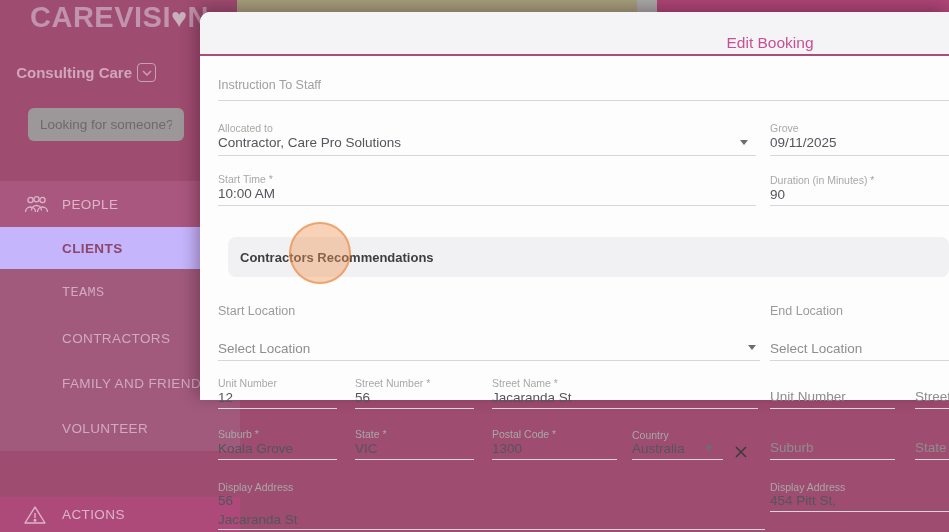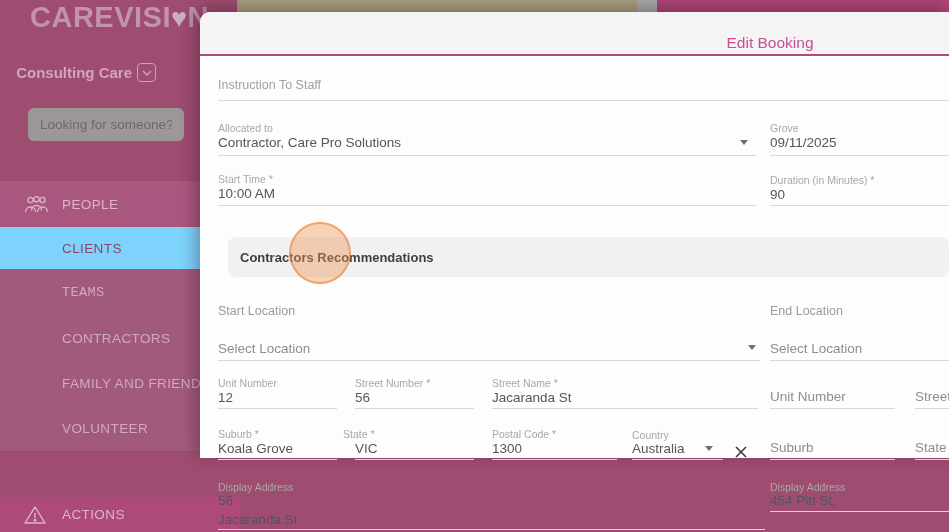--- a/index.html
+++ b/index.html
@@ -14,30 +14,30 @@
   .org-row { position:absolute; left:0; top:62px; width:200px; height:22px; }
   .org-name { position:absolute; right:68px; top:2px; font-size:15px; font-weight:700; color:#d2a6bb; white-space:nowrap; }
   .org-dd { position:absolute; right:44px; top:1px; width:19px; height:19px; border:1.5px solid #c9a0b6; border-radius:4px; display:flex; align-items:center; justify-content:center; }
   .search-box { position:absolute; left:28px; top:108px; width:156px; height:33px; background:#9c989a; border:none; border-radius:6px; padding:0 12px; font-size:13.5px; color:#000000; font-family:inherit; outline:none; }
   .search-box::placeholder { color:#6e686a; opacity:1; }
   .mi { position:absolute; left:0; width:240px; display:flex; align-items:center; font-size:13.5px; letter-spacing:.4px; color:#d2a9bf; cursor:default; }
   .mi .lbl-menu { margin-left:62px; }
   .mi.section { background:#a9577e; color:#dcb5c9; }
   .mi.section .ic { position:absolute; left:23px; display:flex; }
   .mi.sub { background:#a15a7b; }
-  .mi.sub.selected { background:#7dd3fc; color:#8e4668; font-weight:400; }
+  .mi.sub.selected { background:#c4b5fd; color:#8e4668; font-weight:700; }
 
   
   .strip { position:absolute; top:0; height:13px; }
   .strip.khaki { left:237px; width:400px; background:#a6a17d; }
   .strip.graybit { left:637px; width:20px; background:#a9aba9; }
   .strip.pinkbit { left:657px; width:292px; background:#ae4677; }
 
   
-  .modal { position:absolute; left:200px; top:12px; width:749px; height:446px; background:#fdfdfe; border-top-left-radius:10px; box-shadow:-4px -4px 16px rgba(45,10,28,.35); }
+  .modal { position:absolute; left:200px; top:12px; width:749px; height:388px; background:#fdfdfe; border-top-left-radius:10px; box-shadow:-4px -4px 16px rgba(45,10,28,.35); }
   .modal-header { position:absolute; left:0; top:0; right:0; height:44px; background:#f4f4f7; border-bottom:2px solid #a84d7c; border-top-left-radius:10px; }
   .modal-title { position:absolute; left:570px; top:22px; transform:translateX(-50%); font-size:15.5px; color:#c94f92; white-space:nowrap; }
 
   .lbl { position:absolute; font-size:10.5px; color:#a8a8a8; white-space:nowrap; }
   .sec-lbl { position:absolute; font-size:12.5px; color:#9b9b9b; white-space:nowrap; }
   .val { position:absolute; font-size:13.5px; color:#53565a; white-space:nowrap; }
   .ph { position:absolute; font-size:13.5px; color:#8e8e8e; white-space:nowrap; }
   .line { position:absolute; height:1px; background:#d6d7d9; }
   .dd-arrow { position:absolute; width:0; height:0; border-left:4.5px solid transparent; border-right:4.5px solid transparent; border-top:5.5px solid #6d6d70; }
 
@@ -157,21 +157,21 @@
     <span class="line" style="left:292px; width:266px; top:396px;"></span>
 
     <span class="ph" style="left:570px; top:377px;">Unit Number</span>
     <span class="line" style="left:570px; width:125px; top:396px;"></span>
     <span class="ph" style="left:715px; top:377px;">Street Number *</span>
     <span class="line" style="left:715px; right:0; top:396px;"></span>
 
     <span class="lbl" style="left:18px; top:416px;">Suburb *</span>
     <span class="val" style="left:18px; top:429px;">Koala Grove</span>
     <span class="line" style="left:18px; width:119px; top:447px;"></span>
-    <span class="lbl" style="left:143px; top:416px;">State *</span>
+    <span class="lbl" style="left:155px; top:416px;">State *</span>
     <span class="val" style="left:155px; top:429px;">VIC</span>
     <span class="line" style="left:155px; width:119px; top:447px;"></span>
     <span class="lbl" style="left:292px; top:416px;">Postal Code *</span>
     <span class="val" style="left:292px; top:429px;">1300</span>
     <span class="line" style="left:292px; width:125px; top:447px;"></span>
     <span class="lbl" style="left:432px; top:417px;">Country</span>
     <span class="val" style="left:432px; top:429px;">Australia</span>
     <span class="dd-arrow" style="left:505px; top:434px;"></span>
     <span class="line" style="left:432px; width:91px; top:447px;"></span>
     <span class="x-btn">

